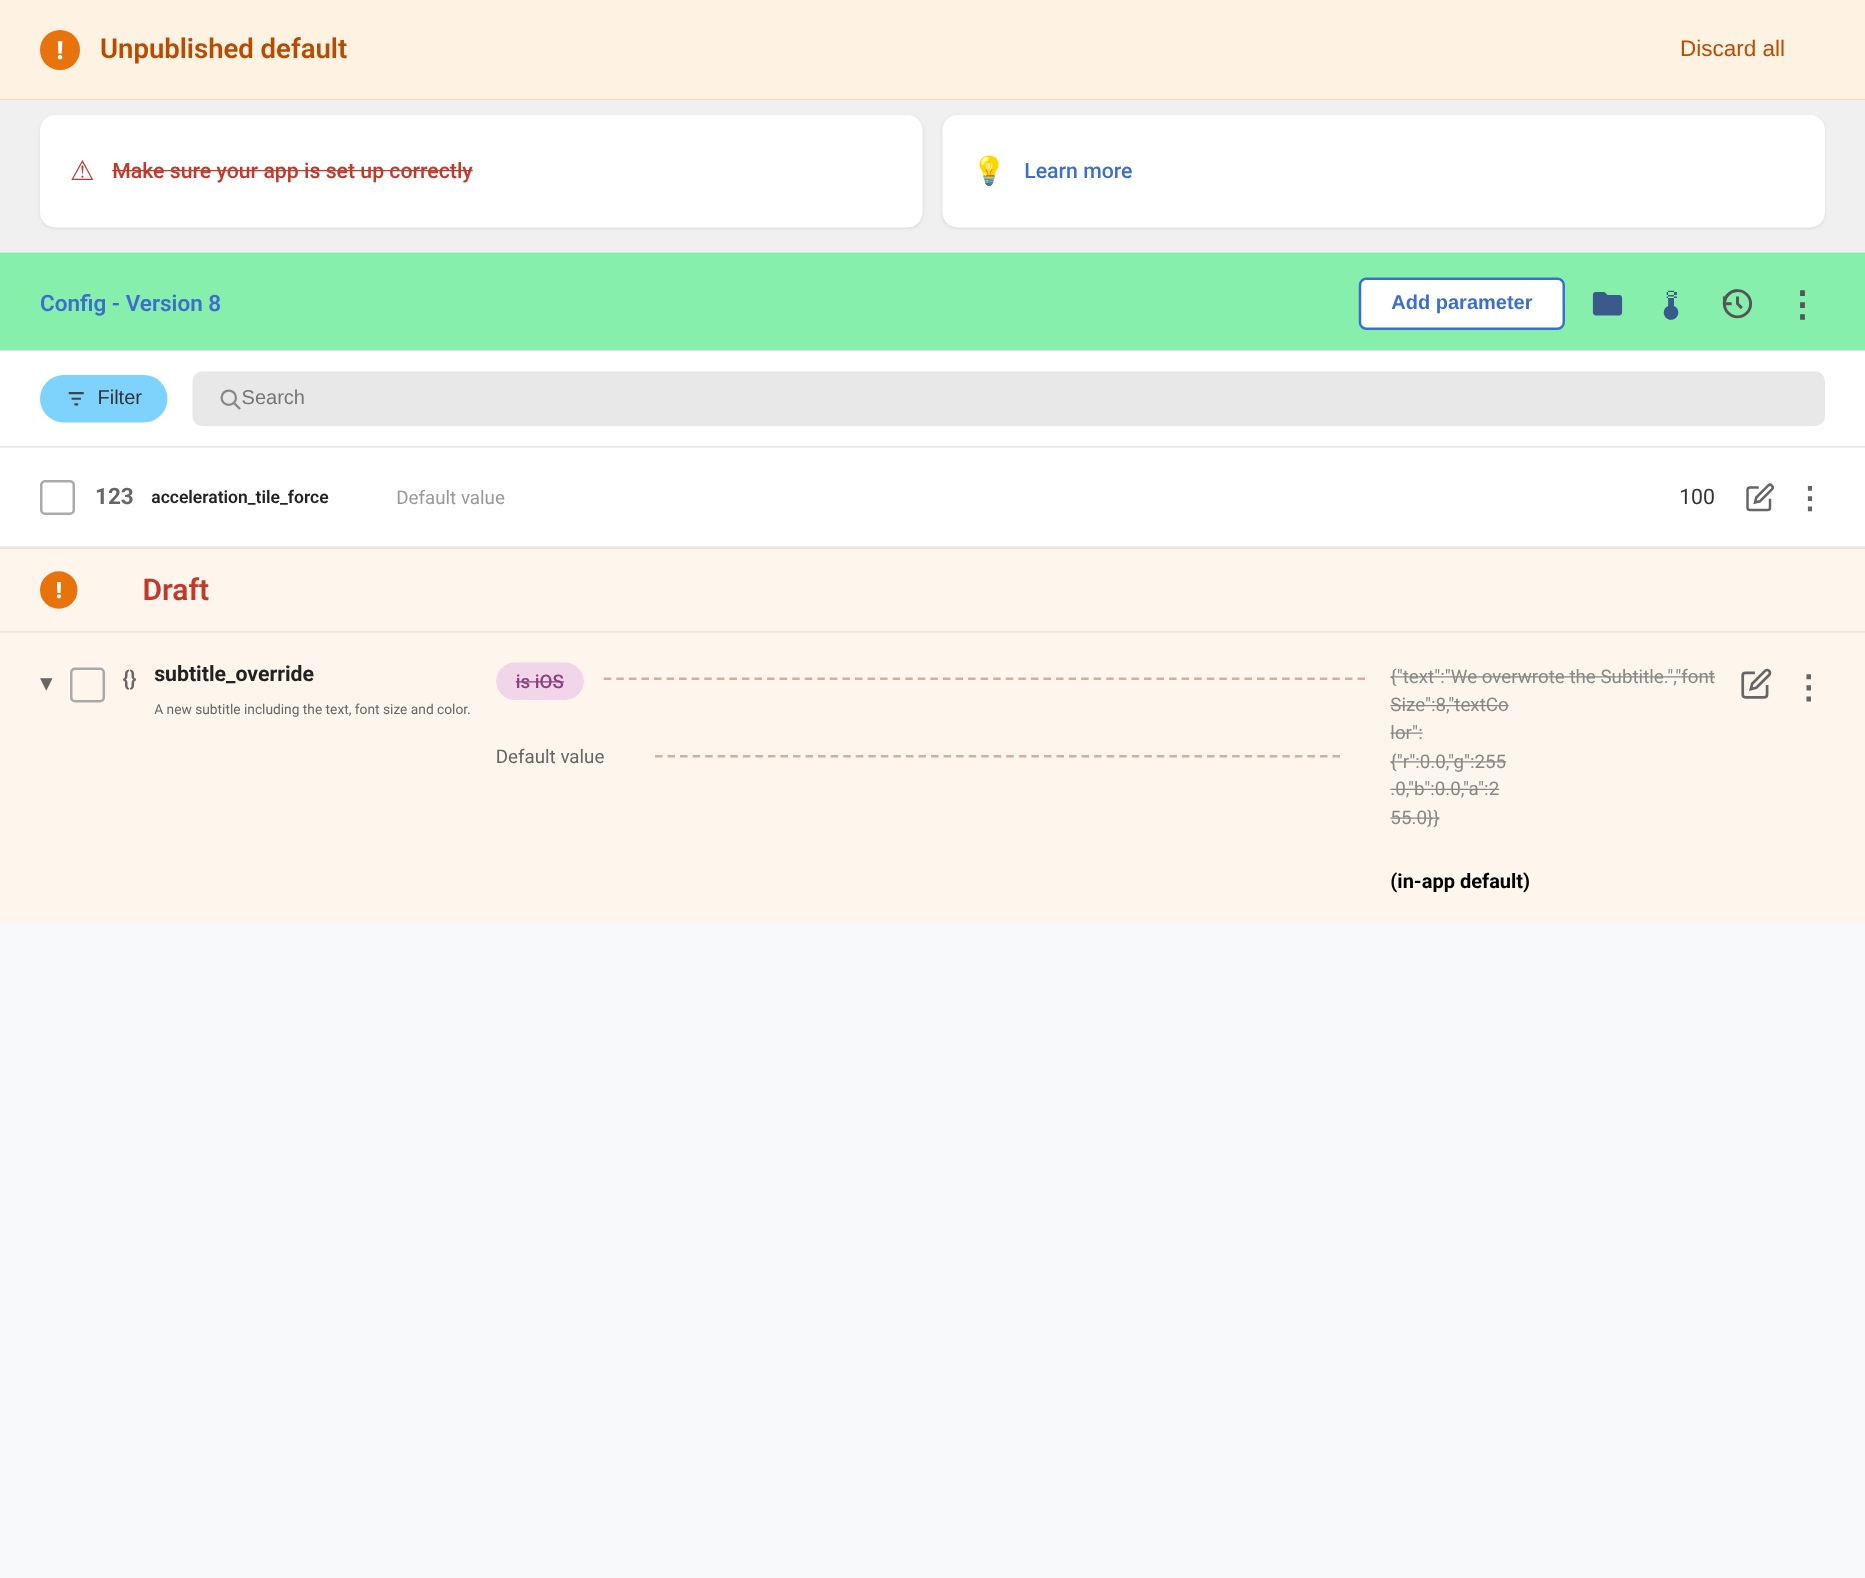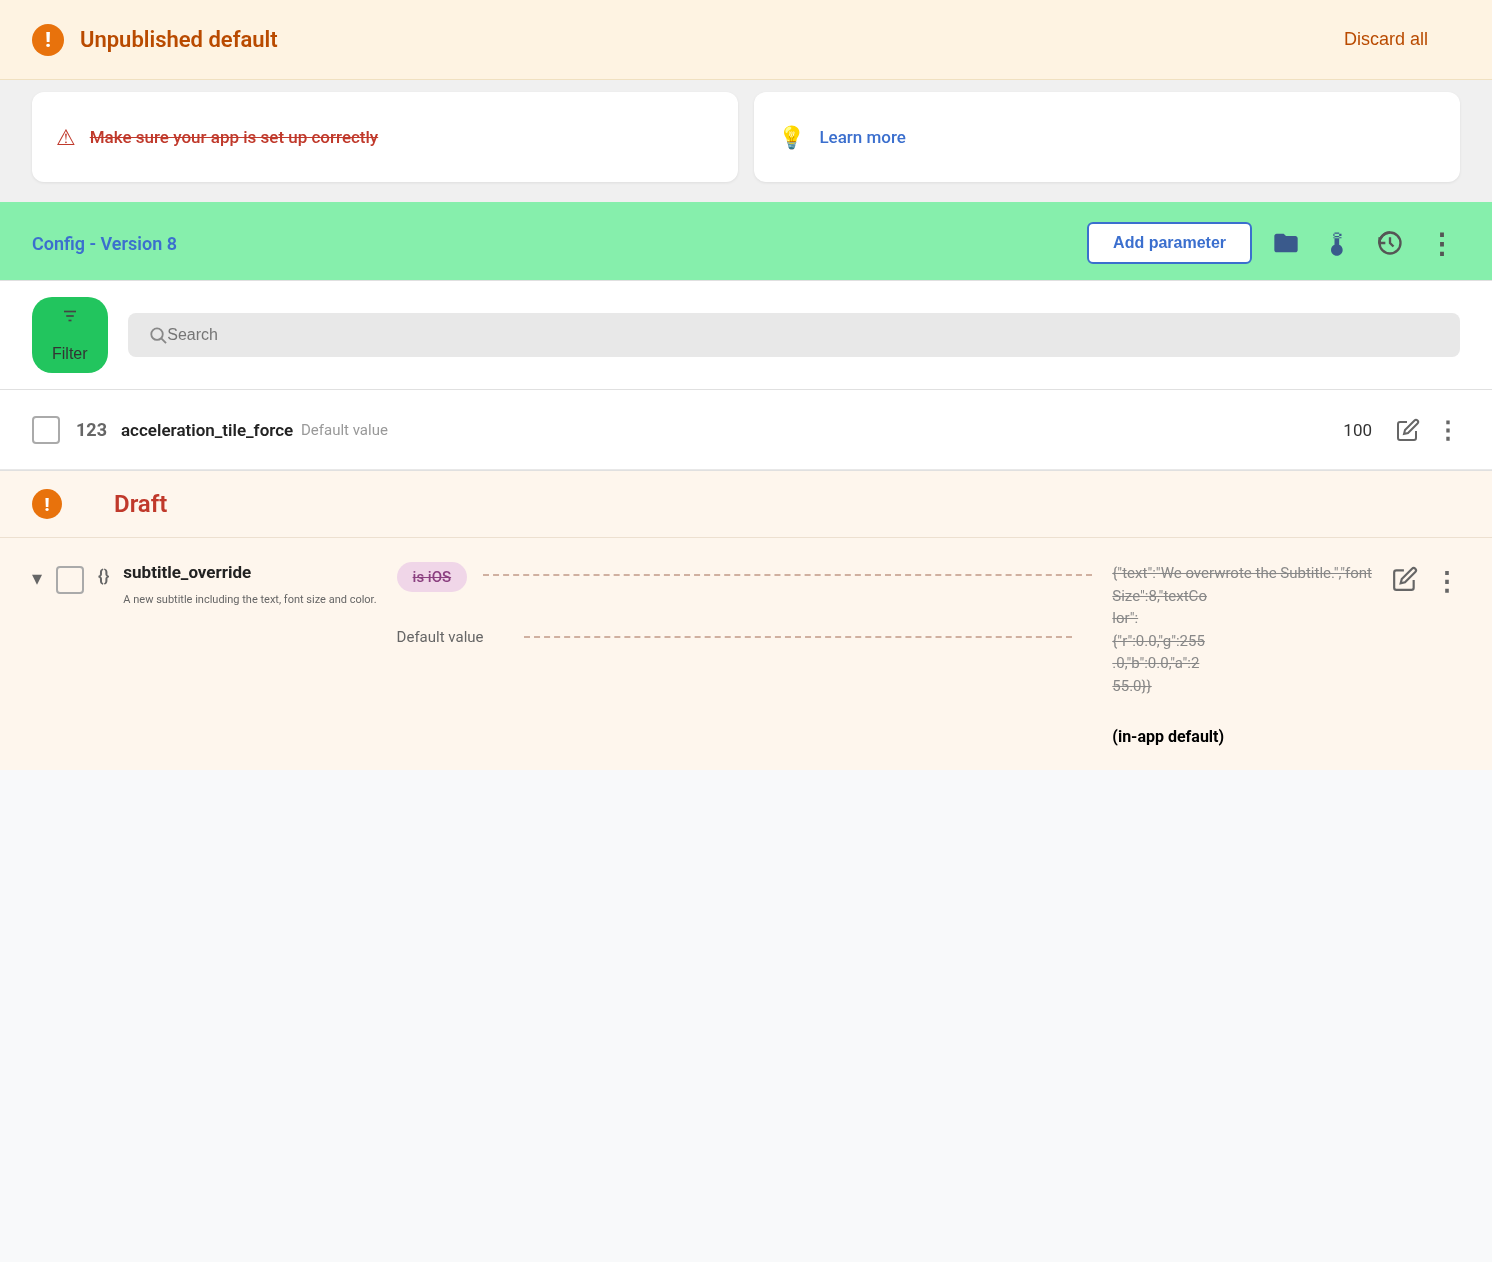--- a/index.html
+++ b/index.html
@@ -144,32 +144,31 @@
     
     .filter-search-row {
       display: flex;
       align-items: center;
       padding: 16px 32px;
       background: white;
       border-top: 1px solid #e0e0e0;
       gap: 20px;
     }
     .filter-btn {
-      background: #22c55e;
+      background: #7dd3fc;
       border: none;
       border-radius: 20px;
       padding: 10px 20px;
       font-size: 16px;
       cursor: pointer;
       display: flex;
       align-items: center;
-      gap: 20px;
+      gap: 8px;
       color: #333;
       font-weight: 500;
-      flex-direction: column;
     }
     .search-bar {
       flex: 1;
       background: #e8e8e8;
       border: none;
       border-radius: 8px;
       padding: 12px 20px;
       font-size: 16px;
       display: flex;
       align-items: center;
@@ -205,23 +204,24 @@
       flex-shrink: 0;
     }
     .row-type-icon {
       font-size: 18px;
       color: #666;
       margin-right: 14px;
       font-weight: 700;
       flex-shrink: 0;
     }
     .row-name {
-      font-size: 17px;
+      font-size: 14px;
       font-weight: 600;
       color: #222;
+      margin-right: 16px;
       min-width: 180px;
     }
     .row-label {
       font-size: 15px;
       color: #999;
       flex: 1;
     }
     .row-value {
       font-size: 17px;
       color: #333;

